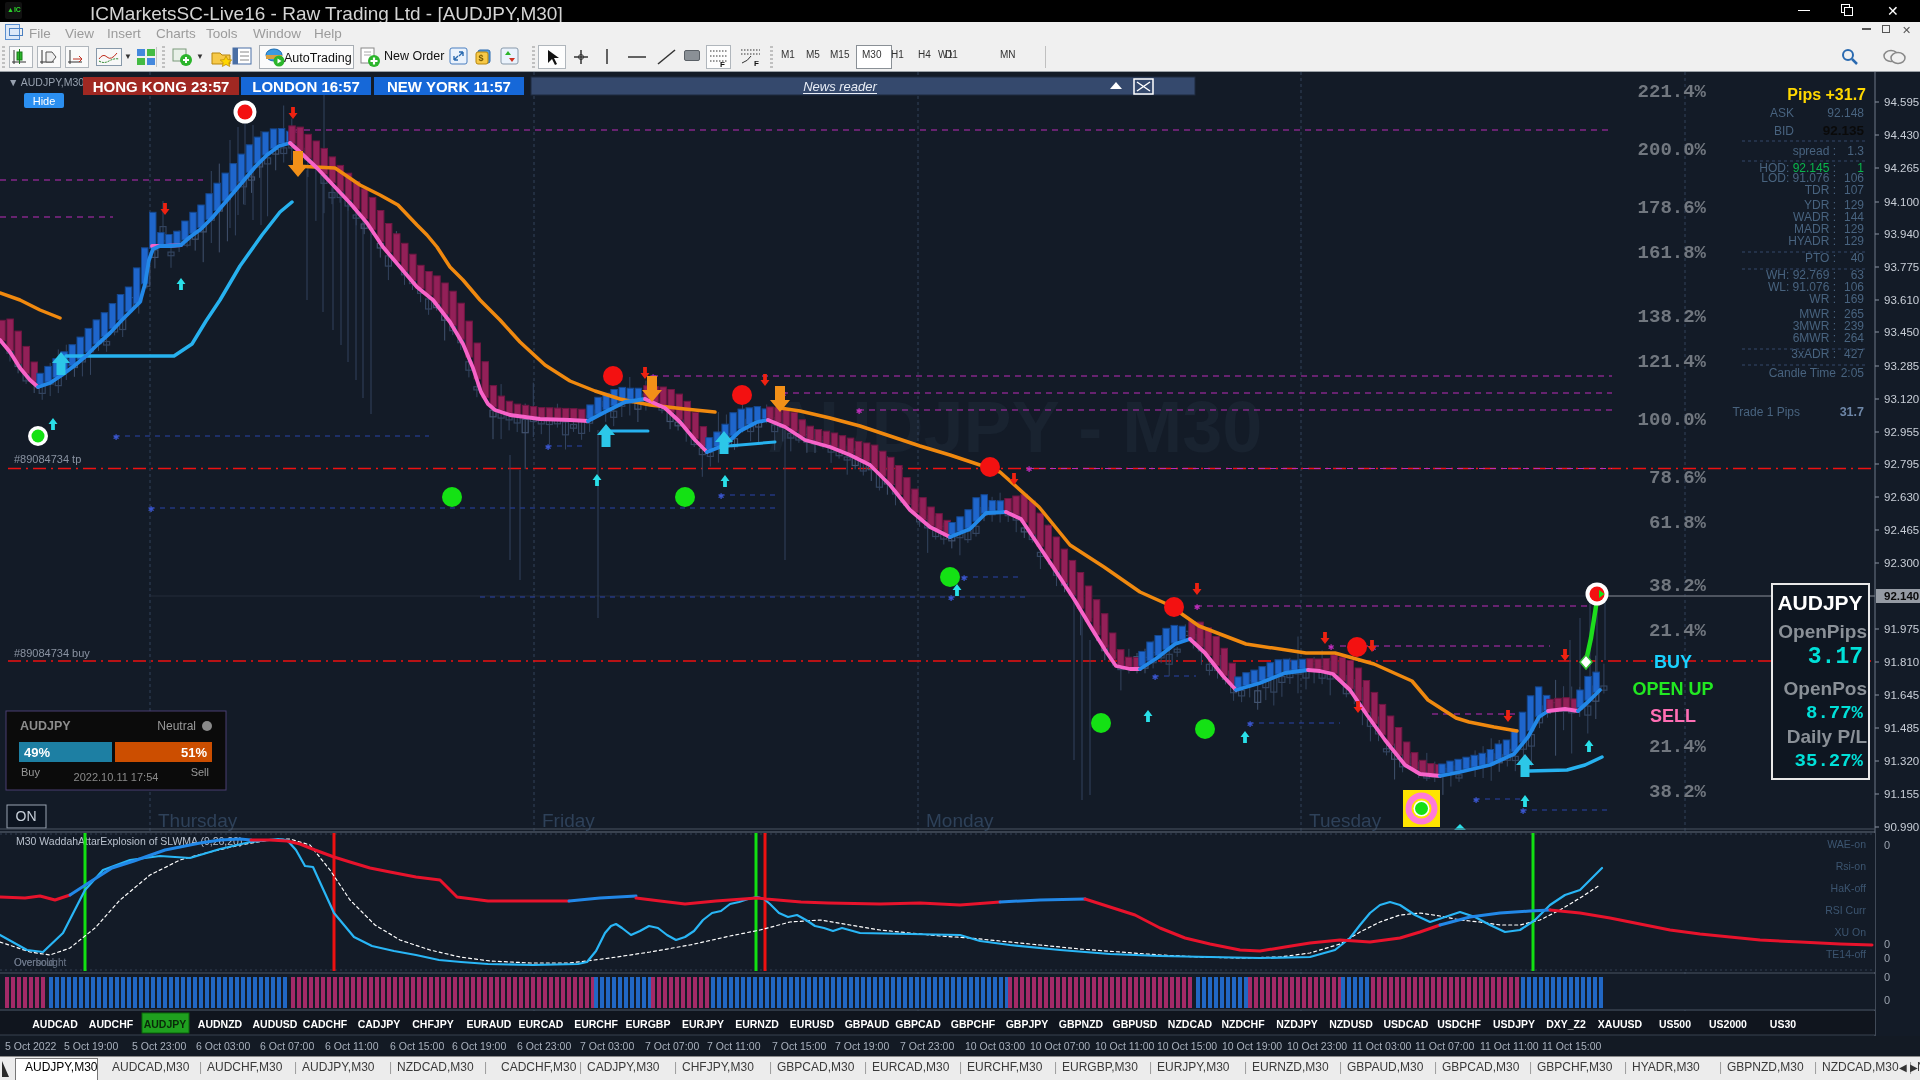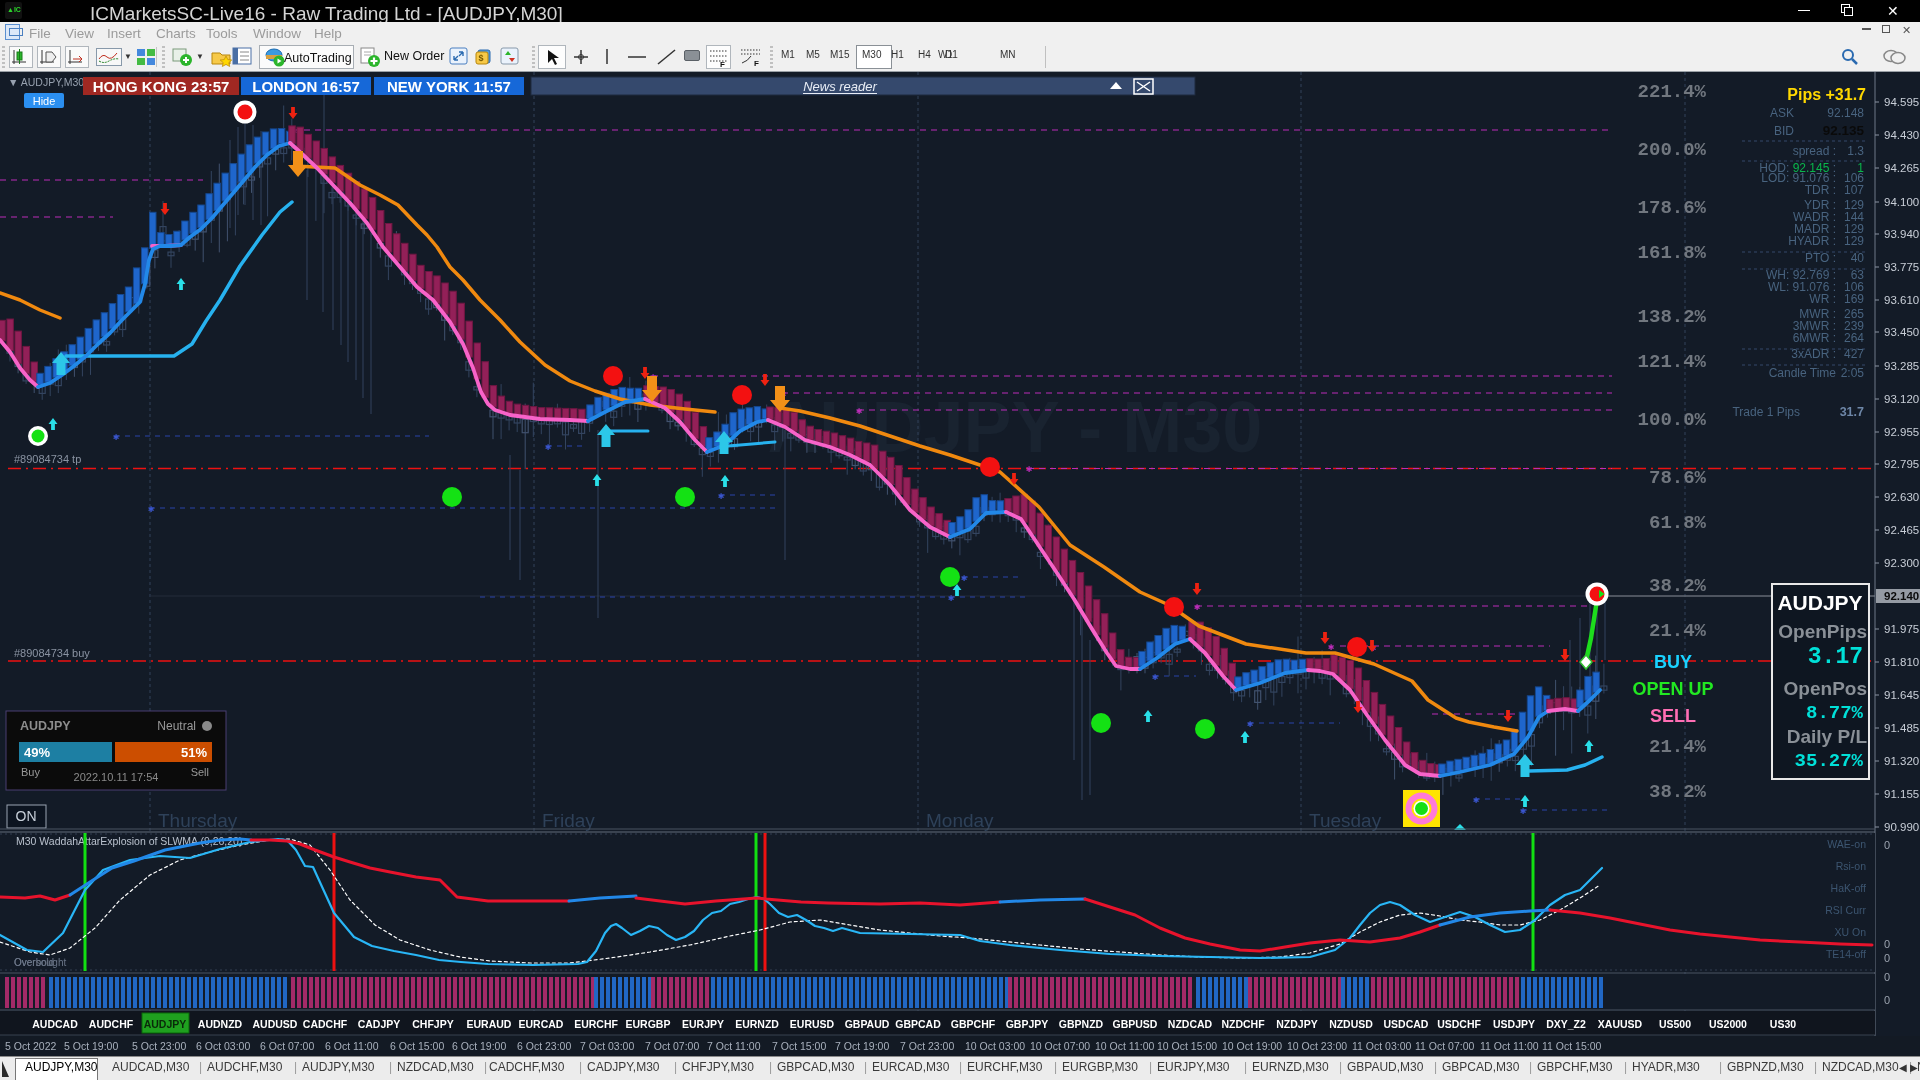--- a/index.html
+++ b/index.html
@@ -1453,21 +1453,21 @@
 <div class="abs" style="left:15px;top:1px;width:83px;height:23px;background:#fff;border:1px solid #777;border-bottom:none"></div>
 <div class="tab" style="left:25px;color:#000">AUDJPY,M30</div>
 <div class="tab" style="left:112px">AUDCAD,M30</div>
 <div class="sep" style="left:199px">|</div>
 <div class="tab" style="left:207px">AUDCHF,M30</div>
 <div class="sep" style="left:294px">|</div>
 <div class="tab" style="left:302px">AUDJPY,M30</div>
 <div class="sep" style="left:389px">|</div>
 <div class="tab" style="left:397px">NZDCAD,M30</div>
 <div class="sep" style="left:484px">|</div>
-<div class="tab" style="left:489px">CADCHF,M30</div>
+<div class="tab" style="left:501px">CADCHF,M30</div>
 <div class="sep" style="left:579px">|</div>
 <div class="tab" style="left:587px">CADJPY,M30</div>
 <div class="sep" style="left:674px">|</div>
 <div class="tab" style="left:682px">CHFJPY,M30</div>
 <div class="sep" style="left:769px">|</div>
 <div class="tab" style="left:777px">GBPCAD,M30</div>
 <div class="sep" style="left:864px">|</div>
 <div class="tab" style="left:872px">EURCAD,M30</div>
 <div class="sep" style="left:959px">|</div>
 <div class="tab" style="left:967px">EURCHF,M30</div>

